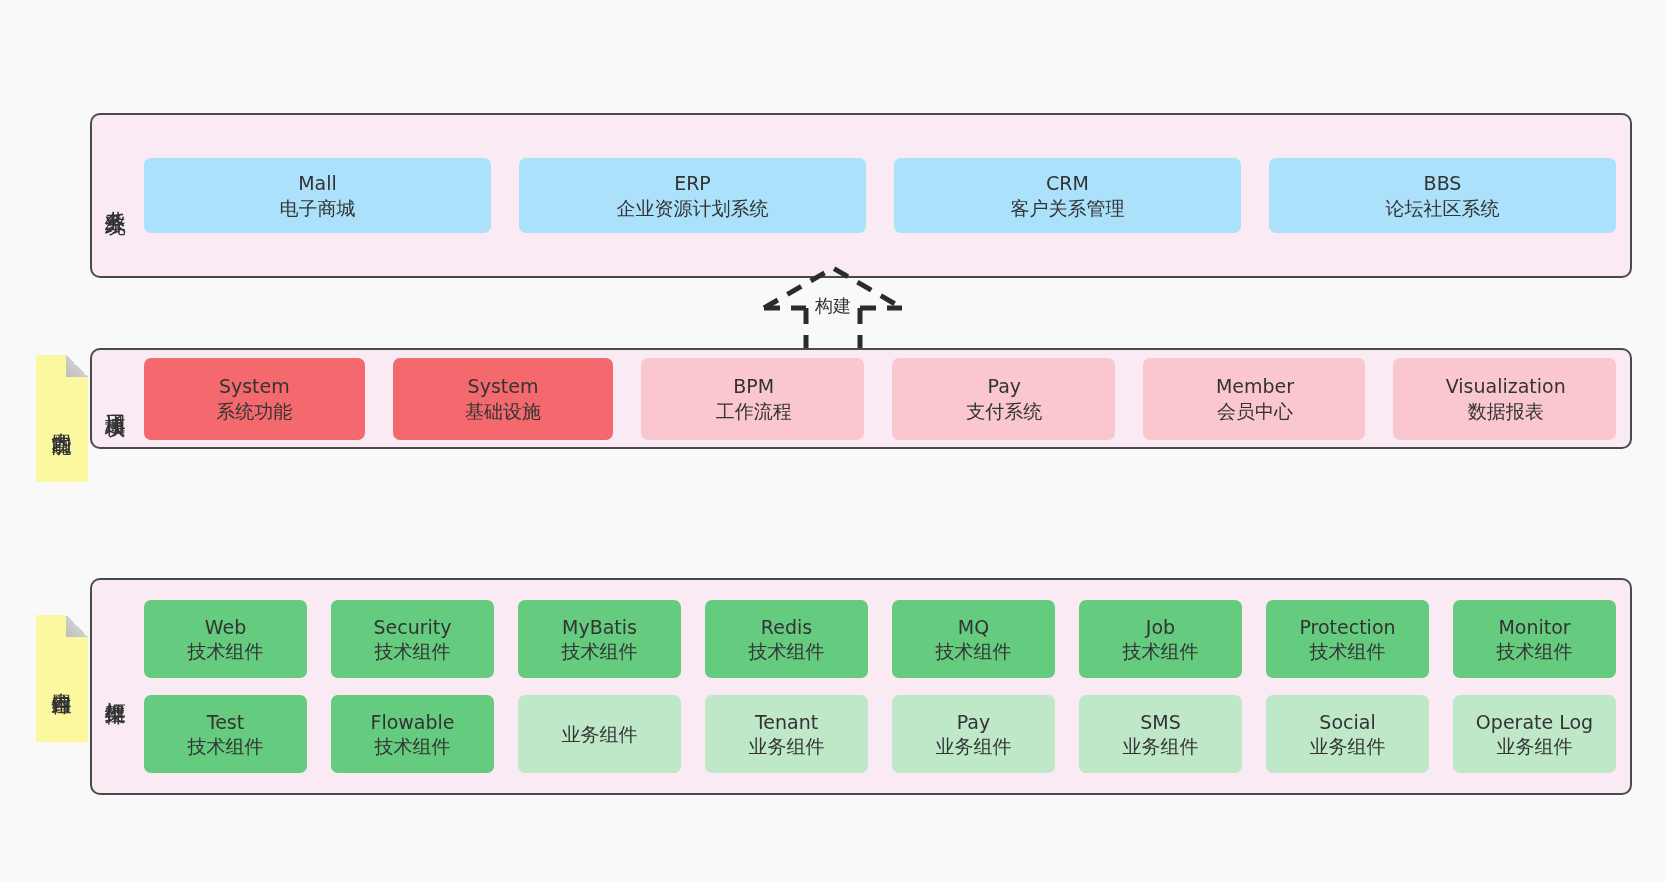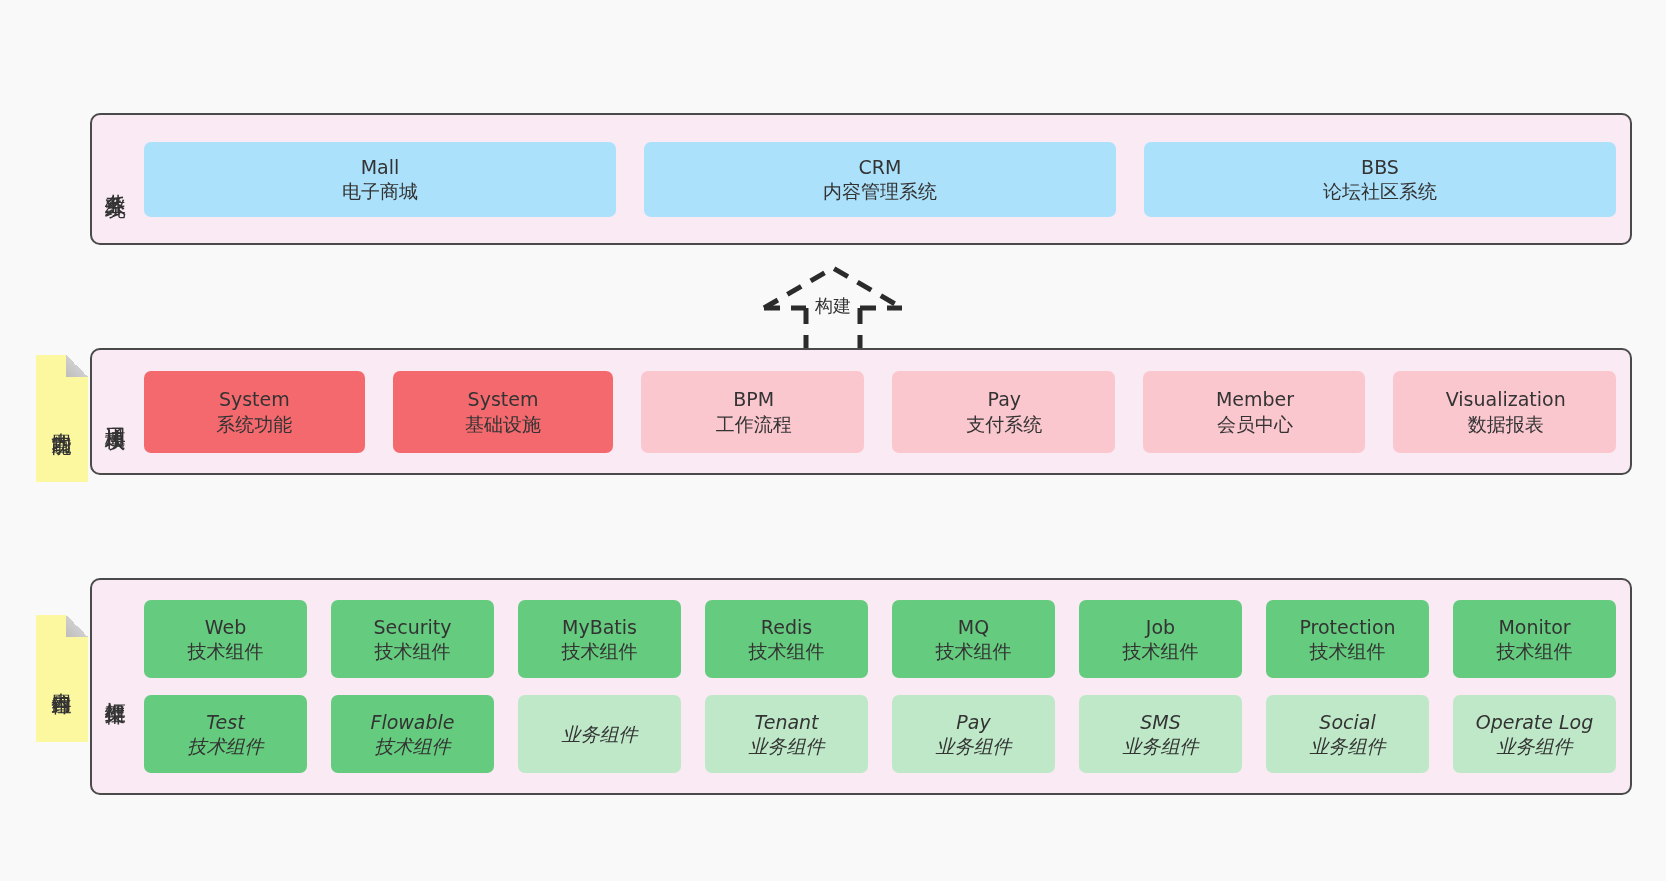--- a/index.html
+++ b/index.html
@@ -129,35 +129,39 @@
     background: transparent;
     white-space: nowrap;
     line-height: 1;
   }
 </style>
 </head>
 <body>
 
 <div id="canvas">
 
-  <div class="layer" id="layer-business" style="left:90px; top:113px; width:1542px; height:132px;">
+  <div class="layer" id="layer-business" style="left:90px; top:113px; width:1542px; height:165px;">
     <div class="layer-title">业务系统</div>
     <div class="layer-body">
       <div class="row">
 
         <div class="node c-blue h-biz">
           <span class="en">Mall</span>
           <span class="cn">电子商城</span>
         </div>
 
 
+        <div class="node c-blue h-biz">
+          <span class="en">ERP</span>
+          <span class="cn">企业资源计划系统</span>
+        </div>
 
         <div class="node c-blue h-biz">
           <span class="en">CRM</span>
-          <span class="cn">内容管理系统</span>
+          <span class="cn">客户关系管理</span>
         </div>
 
 
         <div class="node c-blue h-biz">
           <span class="en">BBS</span>
           <span class="cn">论坛社区系统</span>
         </div>
 
       </div>
     </div>
@@ -172,21 +176,21 @@
       <path d="M6 46 L48 46" stroke="#2b2b2b" stroke-width="5" stroke-dasharray="16 11" stroke-linecap="butt" fill="none"></path>
       <path d="M102 46 L144 46" stroke="#2b2b2b" stroke-width="5" stroke-dasharray="16 11" stroke-linecap="butt" fill="none"></path>
     </svg>
     <span class="arrow-label" style="left:57px; top:35px;">构建</span>
   </div>
 
   <div class="note" style="left:36px; top:355px; width:52px; height:127px;">
     <span>内置功能</span>
   </div>
 
-  <div class="layer" id="layer-common" style="left:90px; top:348px; width:1542px; height:127px;">
+  <div class="layer" id="layer-common" style="left:90px; top:348px; width:1542px; height:101px;">
     <div class="layer-title">通用模块</div>
     <div class="layer-body">
       <div class="row">
 
         <div class="node c-red h-mod">
           <span class="en">System</span>
           <span class="cn">系统功能</span>
         </div>
 
         <div class="node c-red h-mod">
@@ -255,21 +259,21 @@
         <div class="node c-green h-frame">
           <span class="en">Protection</span>
           <span class="cn">技术组件</span>
         </div>
         <div class="node c-green h-frame">
           <span class="en">Monitor</span>
           <span class="cn">技术组件</span>
         </div>
       </div>
 
-      <div class="row" style="gap:24px;font-style:italic;">
+      <div class="row" style="gap:24px;">
         <div class="node c-green h-frame">
           <span class="en">Test</span>
           <span class="cn">技术组件</span>
         </div>
         <div class="node c-green h-frame">
           <span class="en">Flowable</span>
           <span class="cn">技术组件</span>
         </div>
         <div class="node c-lightgreen h-frame wrap">
           <span class="cn">业务组件</span>

